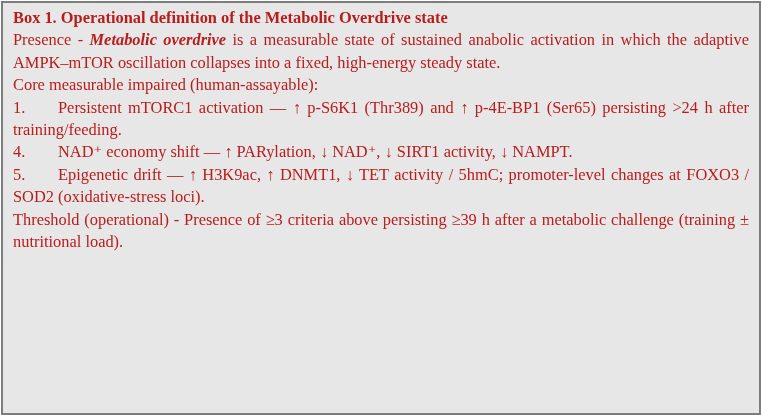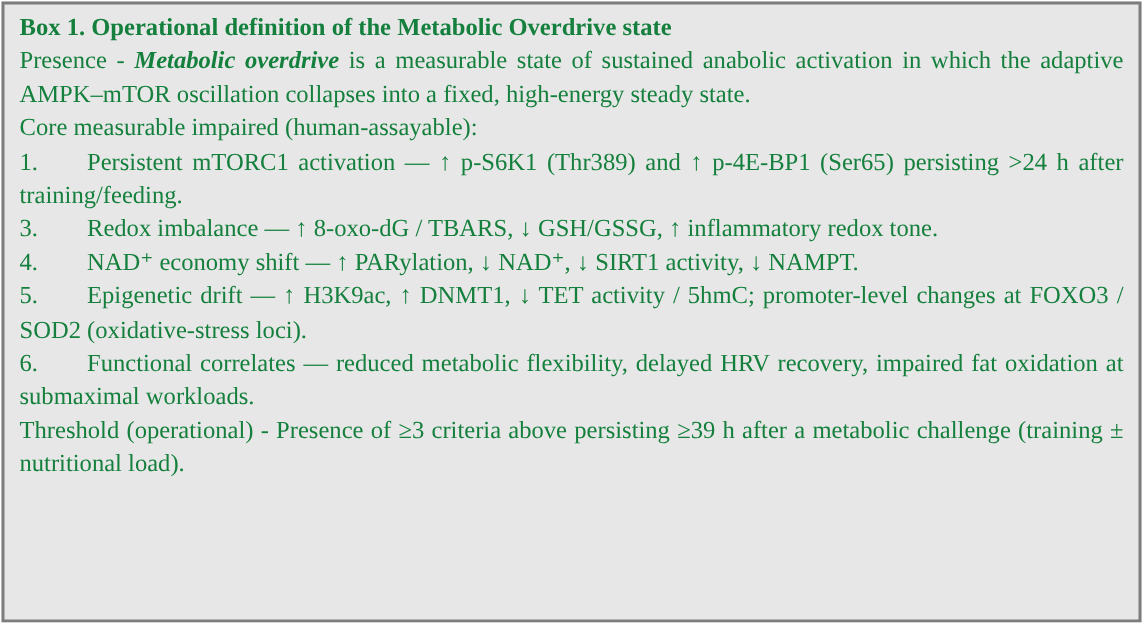--- a/index.html
+++ b/index.html
@@ -13,21 +13,21 @@
     font-family: "Liberation Serif", "DejaVu Serif", serif;
   }
   .box {
     box-sizing: border-box;
     width: 760px;
     height: 414px;
     margin: 1px 1px 0 1px;
     background: #e7e7e7;
     border: 2px solid #7d7d7d;
     padding: 4px 10px 4px 10px;
-    color: #15803d;
+    color: #b91c1c;
     font-size: 16.4px;
     line-height: 22.4px;
     overflow: hidden;
   }
   .title {
     text-align: center;
     font-weight: bold;
   }
   p.para {
     margin: 0;
@@ -48,23 +48,21 @@
 <div class="box">
   <p class="para title">Box 1. Operational definition of the Metabolic Overdrive state</p>
 
   <p class="para"><span>Presence - </span><span class="italic">Metabolic overdrive</span><span> is a measurable state of sustained anabolic activation in which the adaptive AMPK–mTOR oscillation collapses into a fixed, high-energy steady state.</span></p>
 
   <p class="para">Core measurable impaired (human-assayable):</p>
 
   <p class="para"><span class="item-num">1.</span><span>Persistent mTORC1 activation — ↑ p-S6K1 (Thr389) and ↑ p-4E-BP1 (Ser65) persisting &gt;24 h after training/feeding.</span></p>
 
 
-  <p class="para"><span class="item-num">3.</span><span>Redox imbalance — ↑ 8-oxo-dG / TBARS, ↓ GSH/GSSG, ↑ inflammatory redox tone.</span></p>
 
   <p class="para"><span class="item-num">4.</span><span>NAD⁺ economy shift — ↑ PARylation, ↓ NAD⁺, ↓ SIRT1 activity, ↓ NAMPT.</span></p>
 
   <p class="para"><span class="item-num">5.</span><span>Epigenetic drift — ↑ H3K9ac, ↑ DNMT1, ↓ TET activity / 5hmC; promoter-level changes at FOXO3 / SOD2 (oxidative-stress loci).</span></p>
 
-  <p class="para"><span class="item-num">6.</span><span>Functional correlates — reduced metabolic flexibility, delayed HRV recovery, impaired fat oxidation at submaximal workloads.</span></p>
 
   <p class="para">Threshold (operational) - Presence of ≥3 criteria above persisting ≥39 h after a metabolic challenge (training ± nutritional load).</p>
 
 </div>
 
 </body></html>

